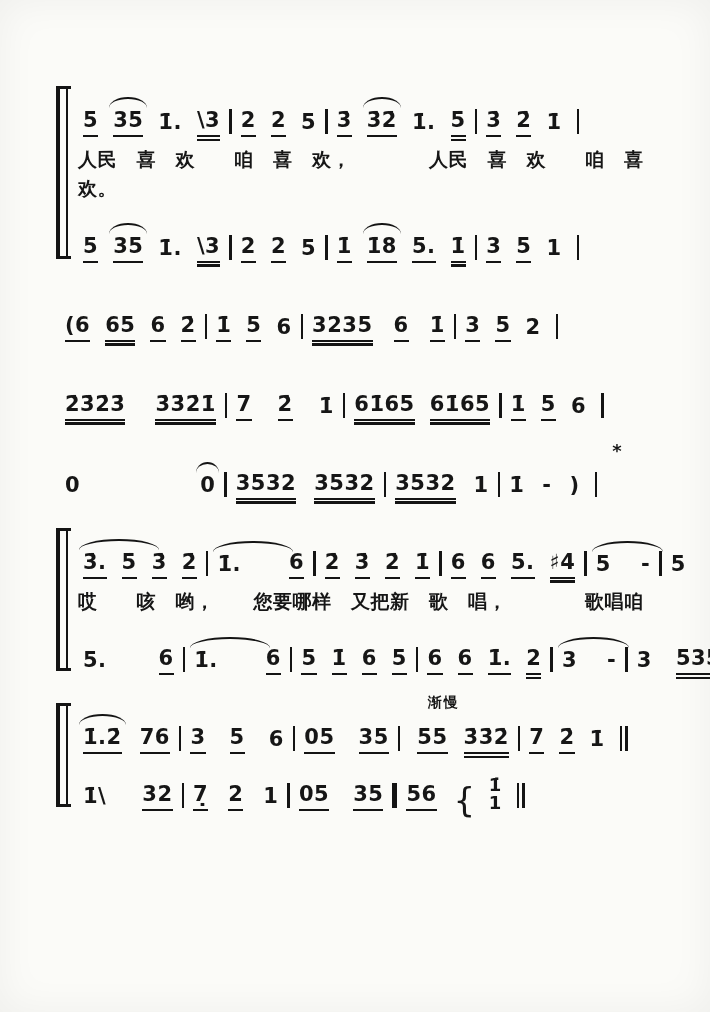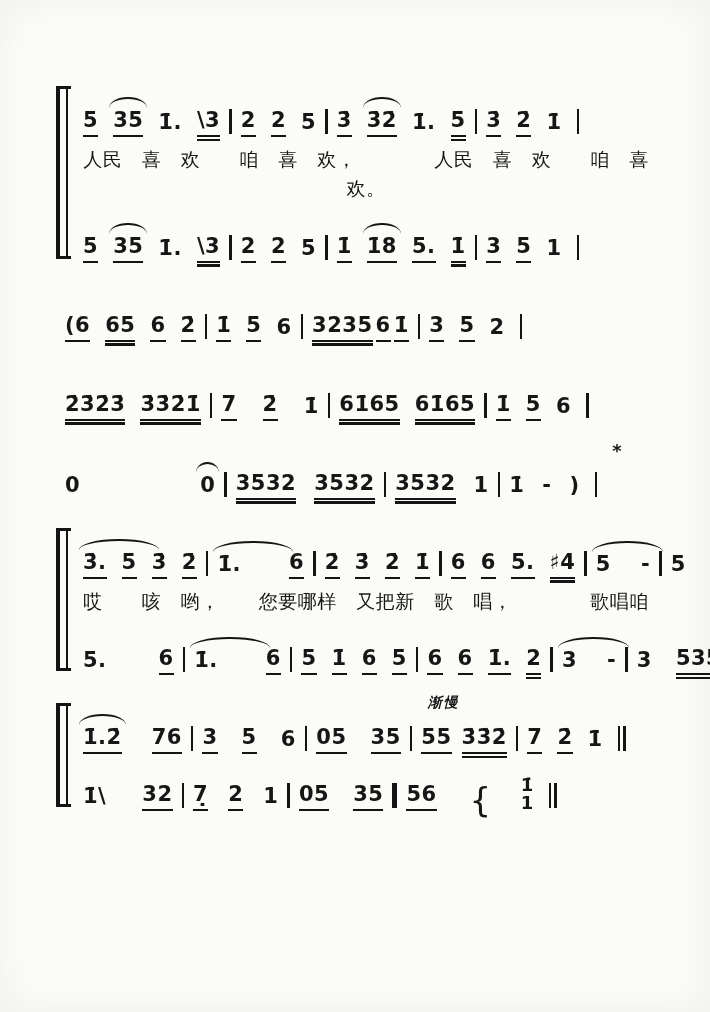--- a/index.html
+++ b/index.html
@@ -53,22 +53,22 @@
   .tie.wide::before{right:-52px;}
   .bar{width:2.5px;height:25px;background:#141414;margin-bottom:3px;flex:none;}
   .endgrp{display:flex;gap:3px;margin-left:6px;}
   .brace{font-size:34px;font-weight:normal;line-height:0.9;padding-bottom:0;margin:0 -2px -4px 2px;}
   .chord{display:flex;flex-direction:column;line-height:1.05;font-size:18px;margin-bottom:-2px;}
   .chord span{text-align:center;}
   .ann{position:absolute;top:-2px;font-size:14px;font-weight:bold;letter-spacing:2px;}
   .ann.star{font-size:18px;}
 
   .lyric{
-    font-size:19px;font-weight:normal;margin:8px 0 2px 4px;
-    letter-spacing:0.5px;line-height:1.55;text-align:center;
+    font-size:19px;font-weight:bold;margin:8px 0 2px 4px;
+    letter-spacing:0.5px;line-height:1.55;
   }
 </style>
 </head>
 <body>
 
 <div class="page">
   <div class="content">
     <div id="score">
         <div class="system bracketed">
           <div class="bracket">
@@ -144,39 +144,39 @@
               <span class="tok u1">6</span>
               <span class="tok u1">2̇</span>
             </span>
             <span class="bar"></span>
             <span class="measure" style="gap: 15px;">
               <span class="tok u1">1̇</span>
               <span class="tok u1">5</span>
               <span class="tok">6</span>
             </span>
             <span class="bar"></span>
-            <span class="measure" style="gap: 3px; align-items: center;">
+            <span class="measure" style="gap: 21px; align-items: center;">
               <span class="tok u2">3235</span>
               <span class="tok u1">6</span>
               <span class="tok u1">1̇</span>
             </span>
             <span class="bar"></span>
             <span class="measure" style="gap: 15px;">
               <span class="tok u1">3</span>
               <span class="tok u1">5</span>
               <span class="tok">2</span>
             </span>
             <span class="endgrp">
               <span class="bar"></span>
             </span>
           </div>
         </div>
         <div class="system">
           <div class="noteline">
-            <span class="measure" style="gap: 15px;">
+            <span class="measure" style="gap: 30px;">
               <span class="tok u2">2̇3̇2̇3̇</span>
               <span class="tok u2">3̇3̇2̇1̇</span>
             </span>
             <span class="bar"></span>
             <span class="measure" style="gap: 26px;">
               <span class="tok u1">7</span>
               <span class="tok u1">2̇</span>
               <span class="tok">1̇</span>
             </span>
             <span class="bar"></span>
@@ -299,71 +299,71 @@
               <span class="tok">3</span>
               <span class="tok u2">535</span>
             </span>
           </div>
         </div>
         <div class="system bracketed">
           <div class="bracket">
             <div class="inner"></div>
           </div>
           <div class="noteline">
-            <span class="measure" style="gap: 30px; align-items: center;">
+            <span class="measure" style="gap: 18px; align-items: center;">
               <span class="tok u1 tie">1̇.2̇</span>
               <span class="tok u1">76</span>
             </span>
             <span class="bar"></span>
             <span class="measure" style="gap: 24px;">
               <span class="tok u1">3</span>
               <span class="tok u1">5</span>
               <span class="tok">6</span>
             </span>
             <span class="bar"></span>
             <span class="measure" style="gap: 24px;">
               <span class="tok u1">05</span>
               <span class="tok u1">35</span>
             </span>
             <span class="bar"></span>
-            <span class="measure" style="gap: 10px;">
+            <span class="measure" style="gap: 16px; margin-left: 8px;">
               <span class="tok u1">5̇5̇</span>
               <span class="tok u2">3̇3̇2̇</span>
             </span>
             <span class="bar"></span>
             <span class="measure" style="gap: 15px;">
               <span class="tok u1">7</span>
               <span class="tok u1">2̇</span>
               <span class="tok">1̇</span>
             </span>
             <span class="endgrp">
               <span class="bar"></span>
               <span class="bar"></span>
             </span>
-            <span class="ann" style="left: 61%; font-style: italic;">渐慢</span>
+            <span class="ann" style="left: 61%;">渐慢</span>
           </div>
           <div class="noteline">
             <span class="measure" style="gap: 36px;">
               <span class="tok">1̇\</span>
               <span class="tok u1">32</span>
             </span>
             <span class="bar"></span>
             <span class="measure" style="gap: 20px;">
               <span class="tok u1">7̣</span>
               <span class="tok u1">2</span>
               <span class="tok">1</span>
             </span>
             <span class="bar"></span>
             <span class="measure" style="gap: 24px;">
               <span class="tok u1">05</span>
               <span class="tok u1">35</span>
             </span>
             <span class="bar"></span>
             <span class="bar"></span>
-            <span class="measure" style="gap: 31px;">
+            <span class="measure" style="gap: 15px;">
               <span class="tok u1">56</span>
               <span class="tok brace">{</span>
               <span class="chord">
                 <span>1̇</span>
                 <span>1</span>
               </span>
             </span>
             <span class="endgrp">
               <span class="bar"></span>
               <span class="bar"></span>

